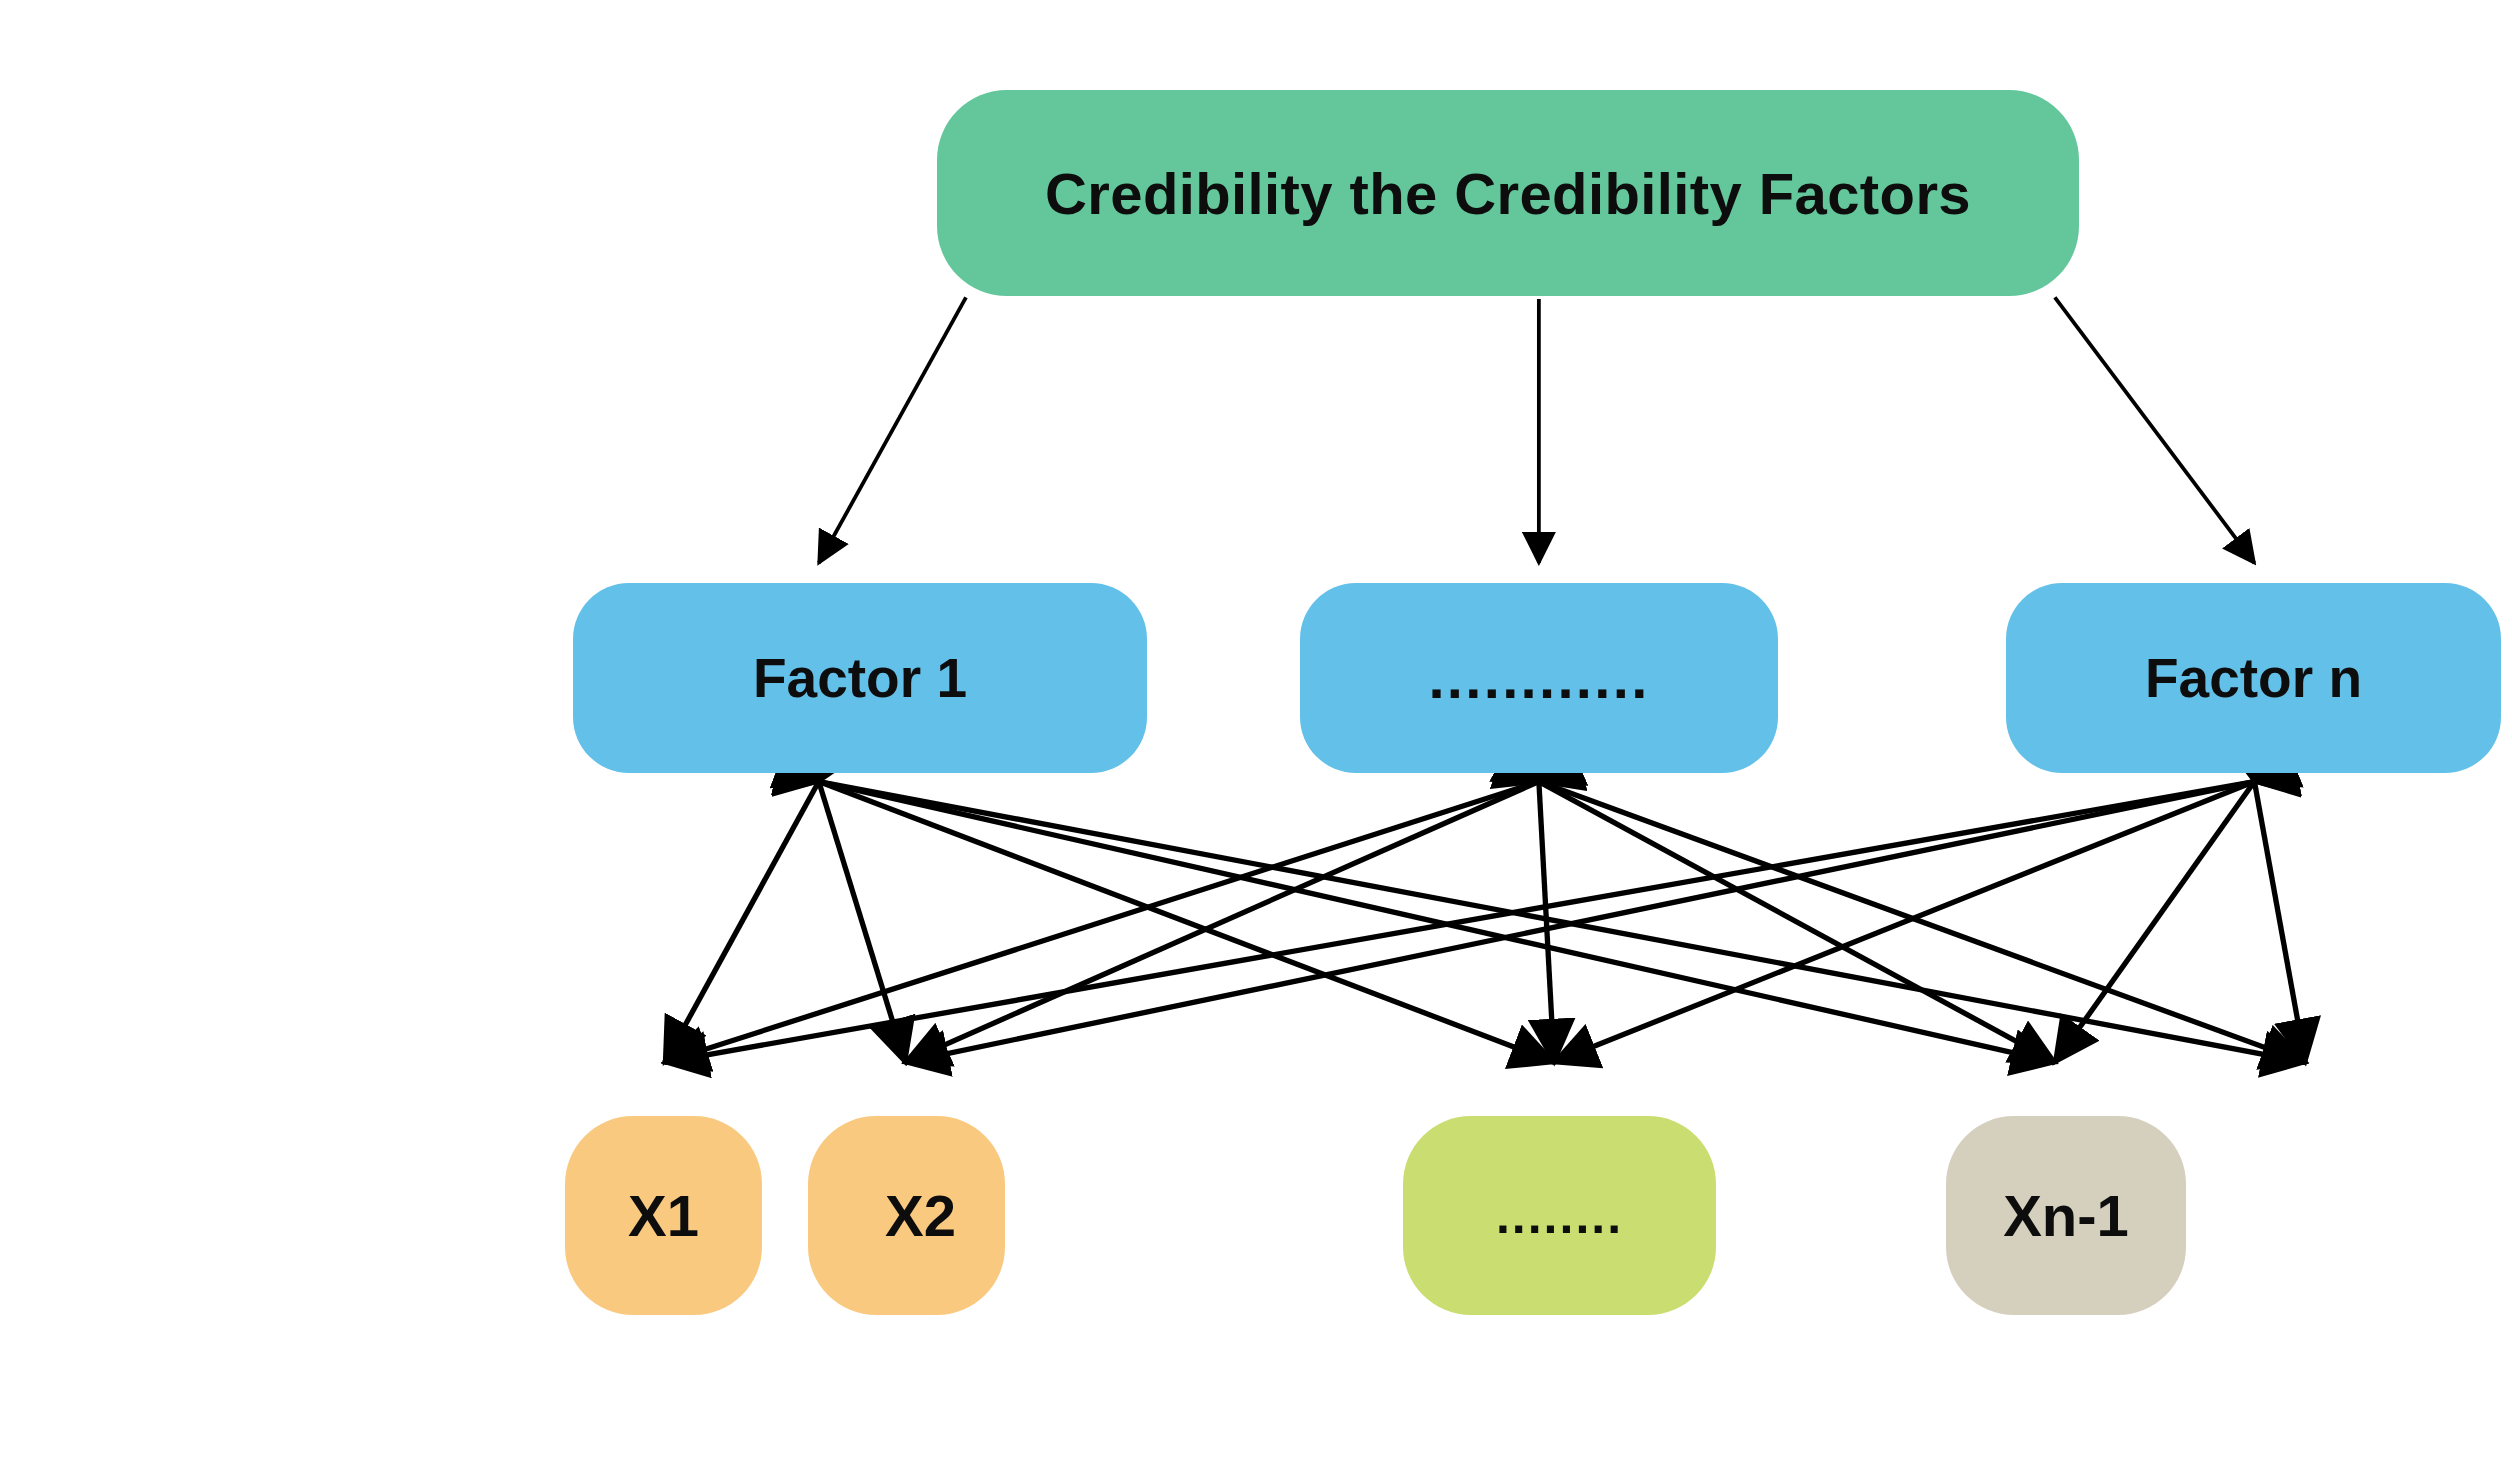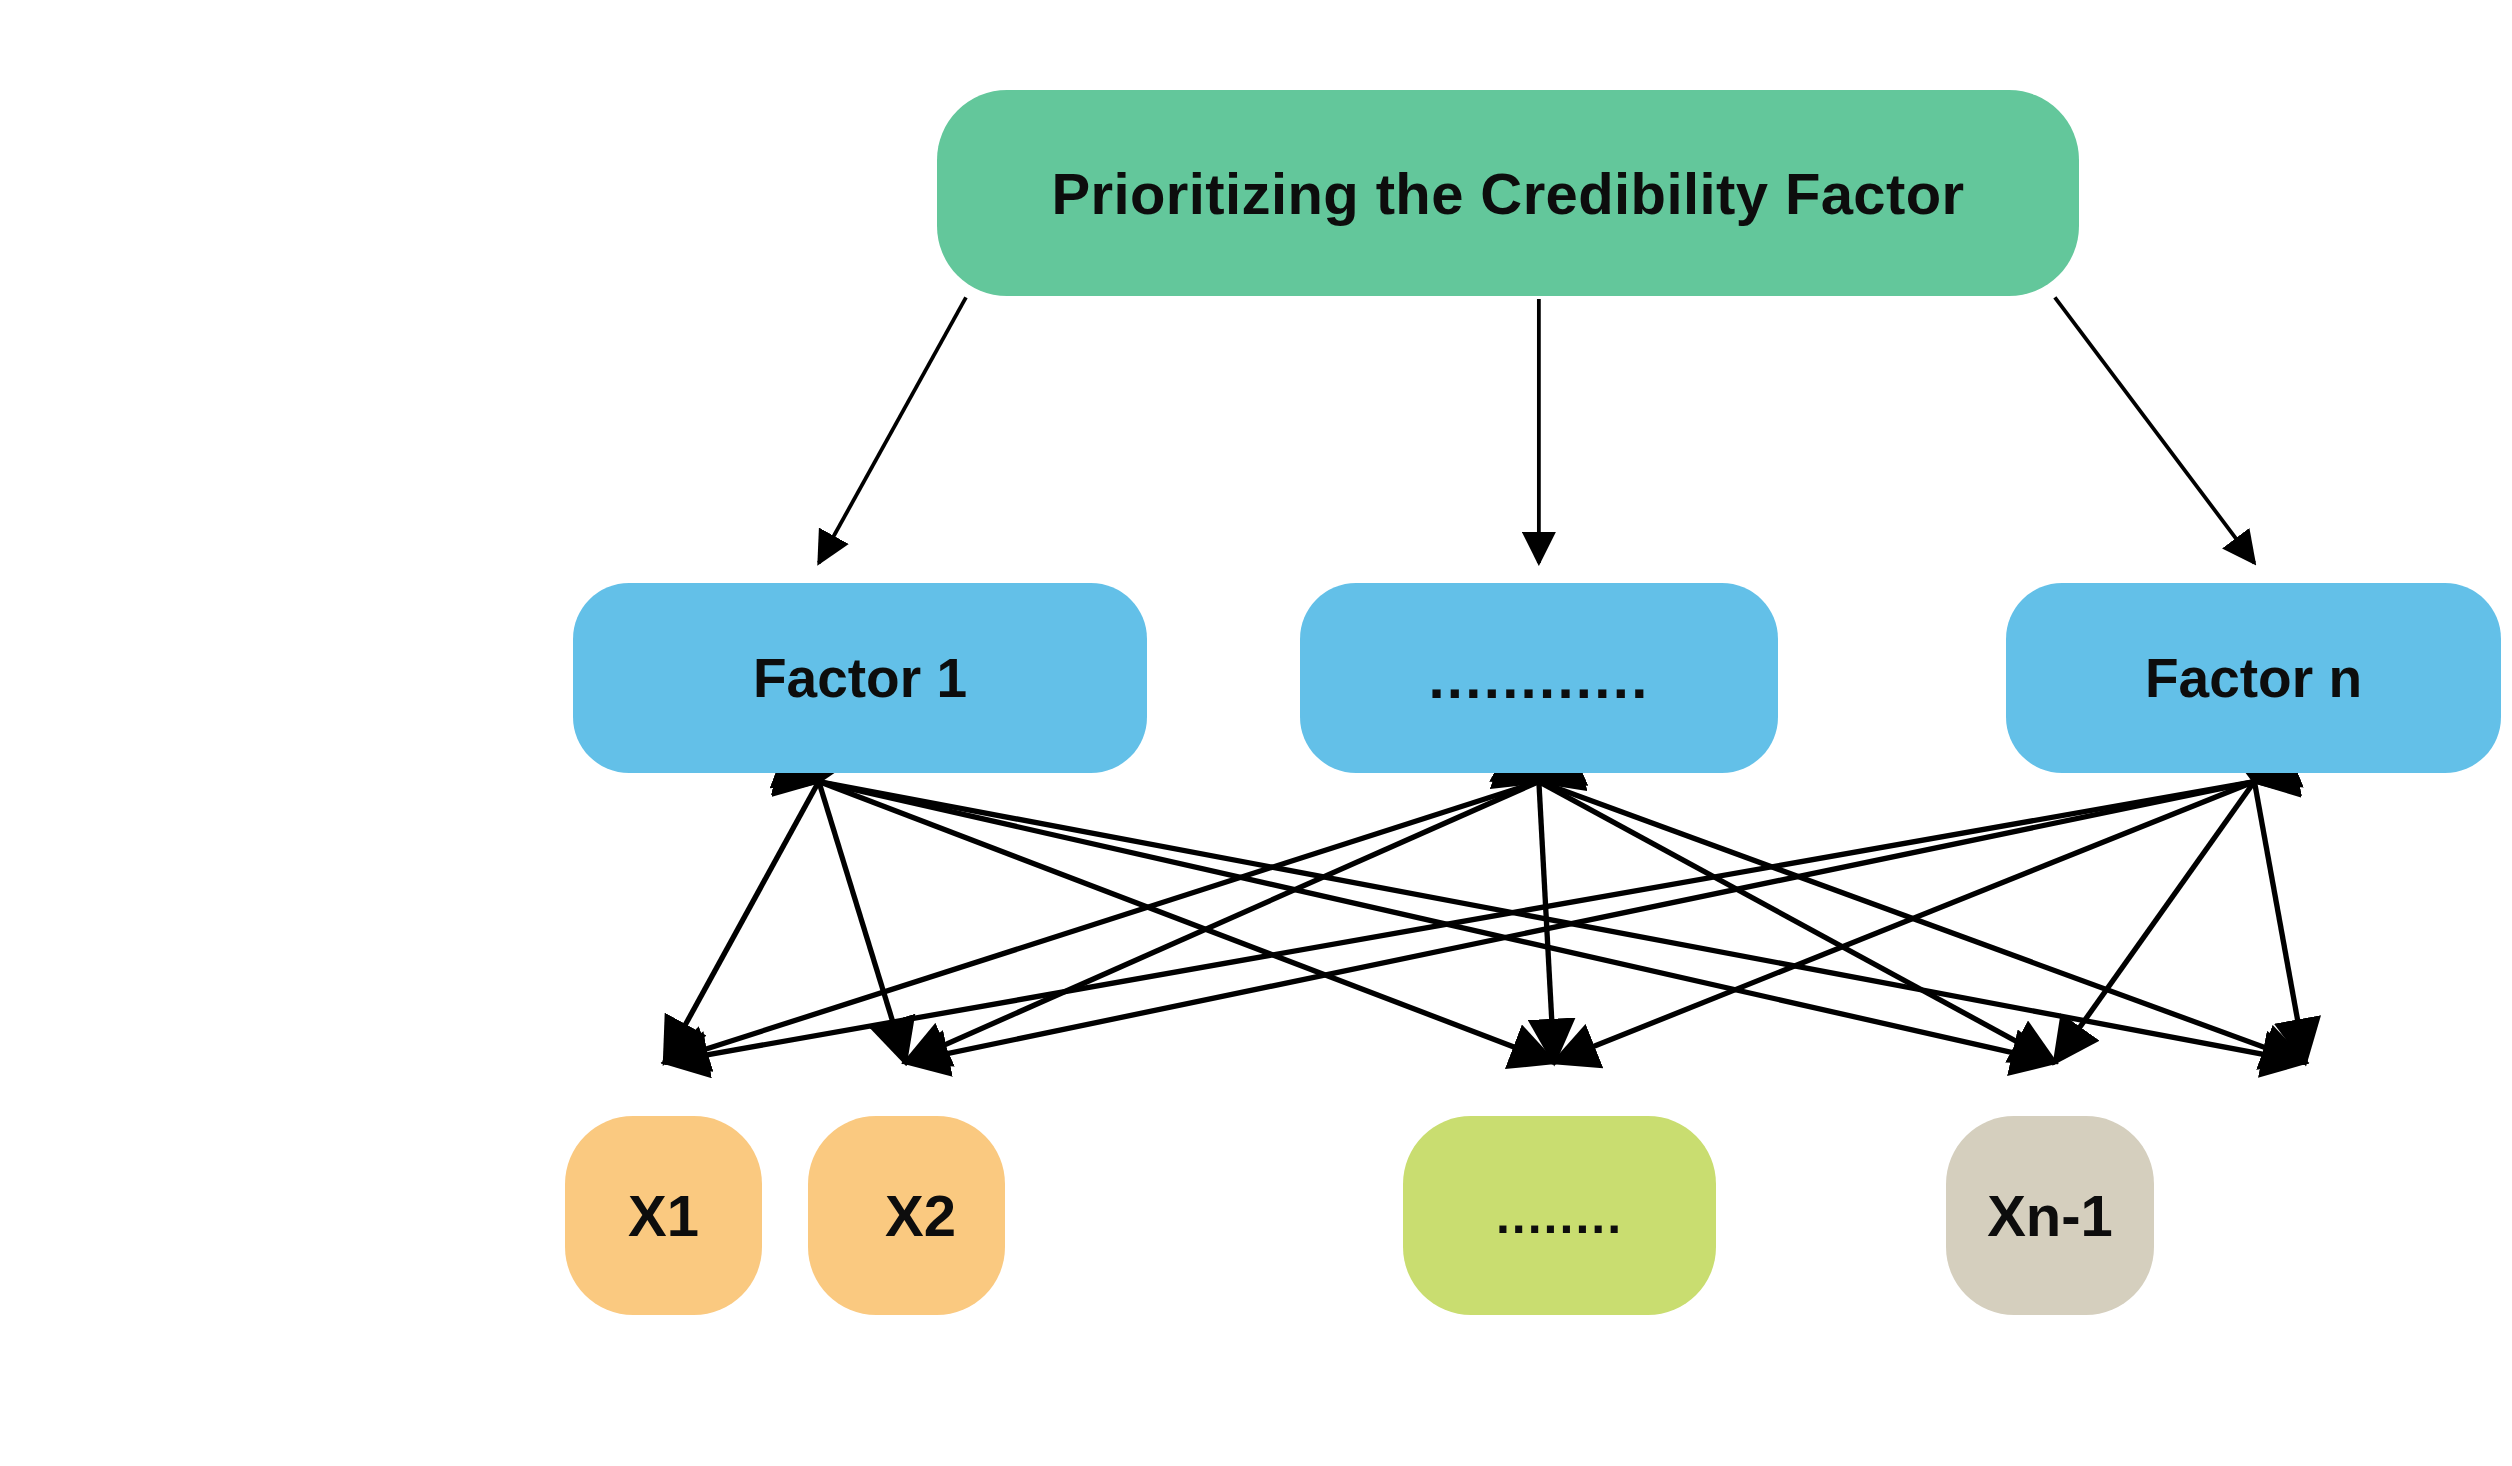--- a/index.html
+++ b/index.html
@@ -100,21 +100,21 @@
   .node-sub {
     border-radius: 68px;
     top: 1072px;
     height: 199px;
     font-size: 58px;
     margin-top: 44px;
   }
   .node-x1   { background: #fac980; left: 85px;  width: 197px; }
   .node-x2   { background: #fac980; left: 328px;  width: 197px; padding-left: 28px; }
   .node-dots { background: #c9dd70; left: 923px; width: 313px; }
-  .node-xn1  { background: #d5cfbe; left: 1466px; width: 208px; }
+  .node-xn1  { background: #d5cfbe; left: 1466px; width: 240px; }
   .node-xn   { background: #d5cfbe; left: 1732px; width: 197px; }
 
   .dots {
     letter-spacing: 0.04em;
     font-size: 58px;
     line-height: 0.4;
     font-weight: 700;
   }
   .dots-sm { font-size: 50px; }
 
@@ -178,21 +178,21 @@
 
         <line class="wire" x1="2338" y1="1030" x2="243" y2="1400" marker-start="url(#ah2)" marker-end="url(#ah)"></line>
         <line class="wire" x1="2338" y1="1030" x2="560" y2="1400" marker-start="url(#ah2)" marker-end="url(#ah)"></line>
         <line class="wire" x1="2338" y1="1030" x2="1415" y2="1400" marker-start="url(#ah2)" marker-end="url(#ah)"></line>
         <line class="wire" x1="2338" y1="1030" x2="2075" y2="1400" marker-start="url(#ah2)" marker-end="url(#ah)"></line>
         <line class="wire" x1="2338" y1="1030" x2="2405" y2="1400" marker-start="url(#ah2)" marker-end="url(#ah)"></line>
       </g>
     </svg>
 
     <div class="node node-goal">
-      <span>Prioritizing the Credibility Factor</span>
+      <span>Credibility the Credibility Factors</span>
     </div>
 
     <div class="node node-factor node-f1">
       <span>Factor 1</span>
     </div>
     <div class="node node-factor node-f2">
       <span class="dots">............</span>
     </div>
     <div class="node node-factor node-f3">
       <span>Factor n</span>

